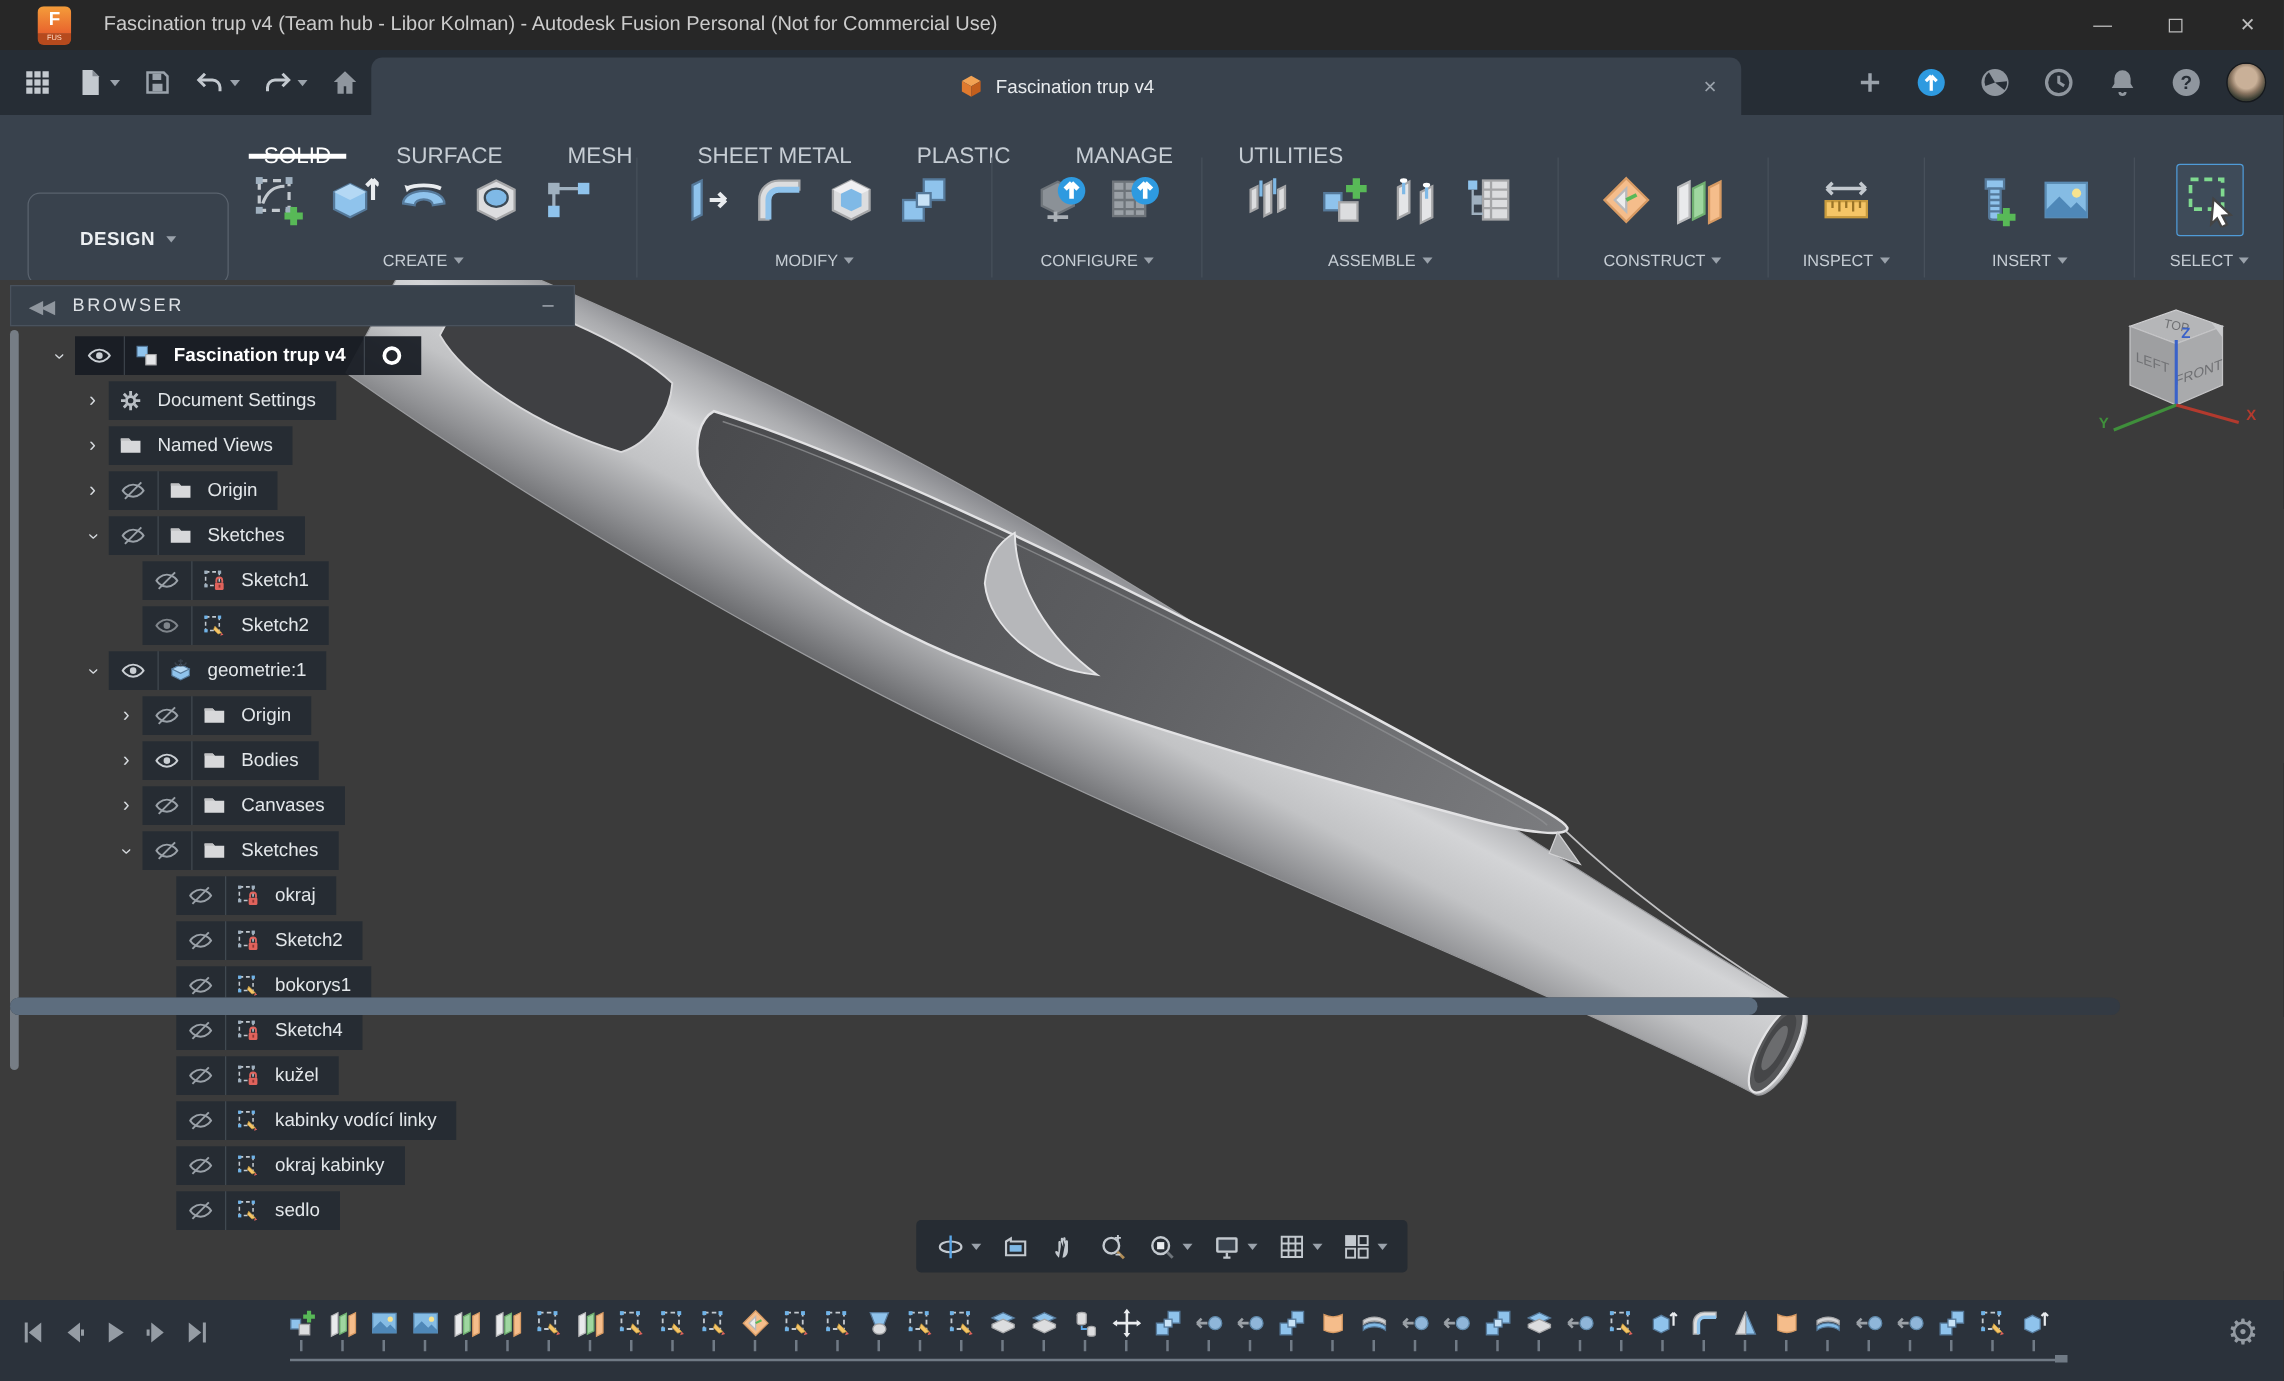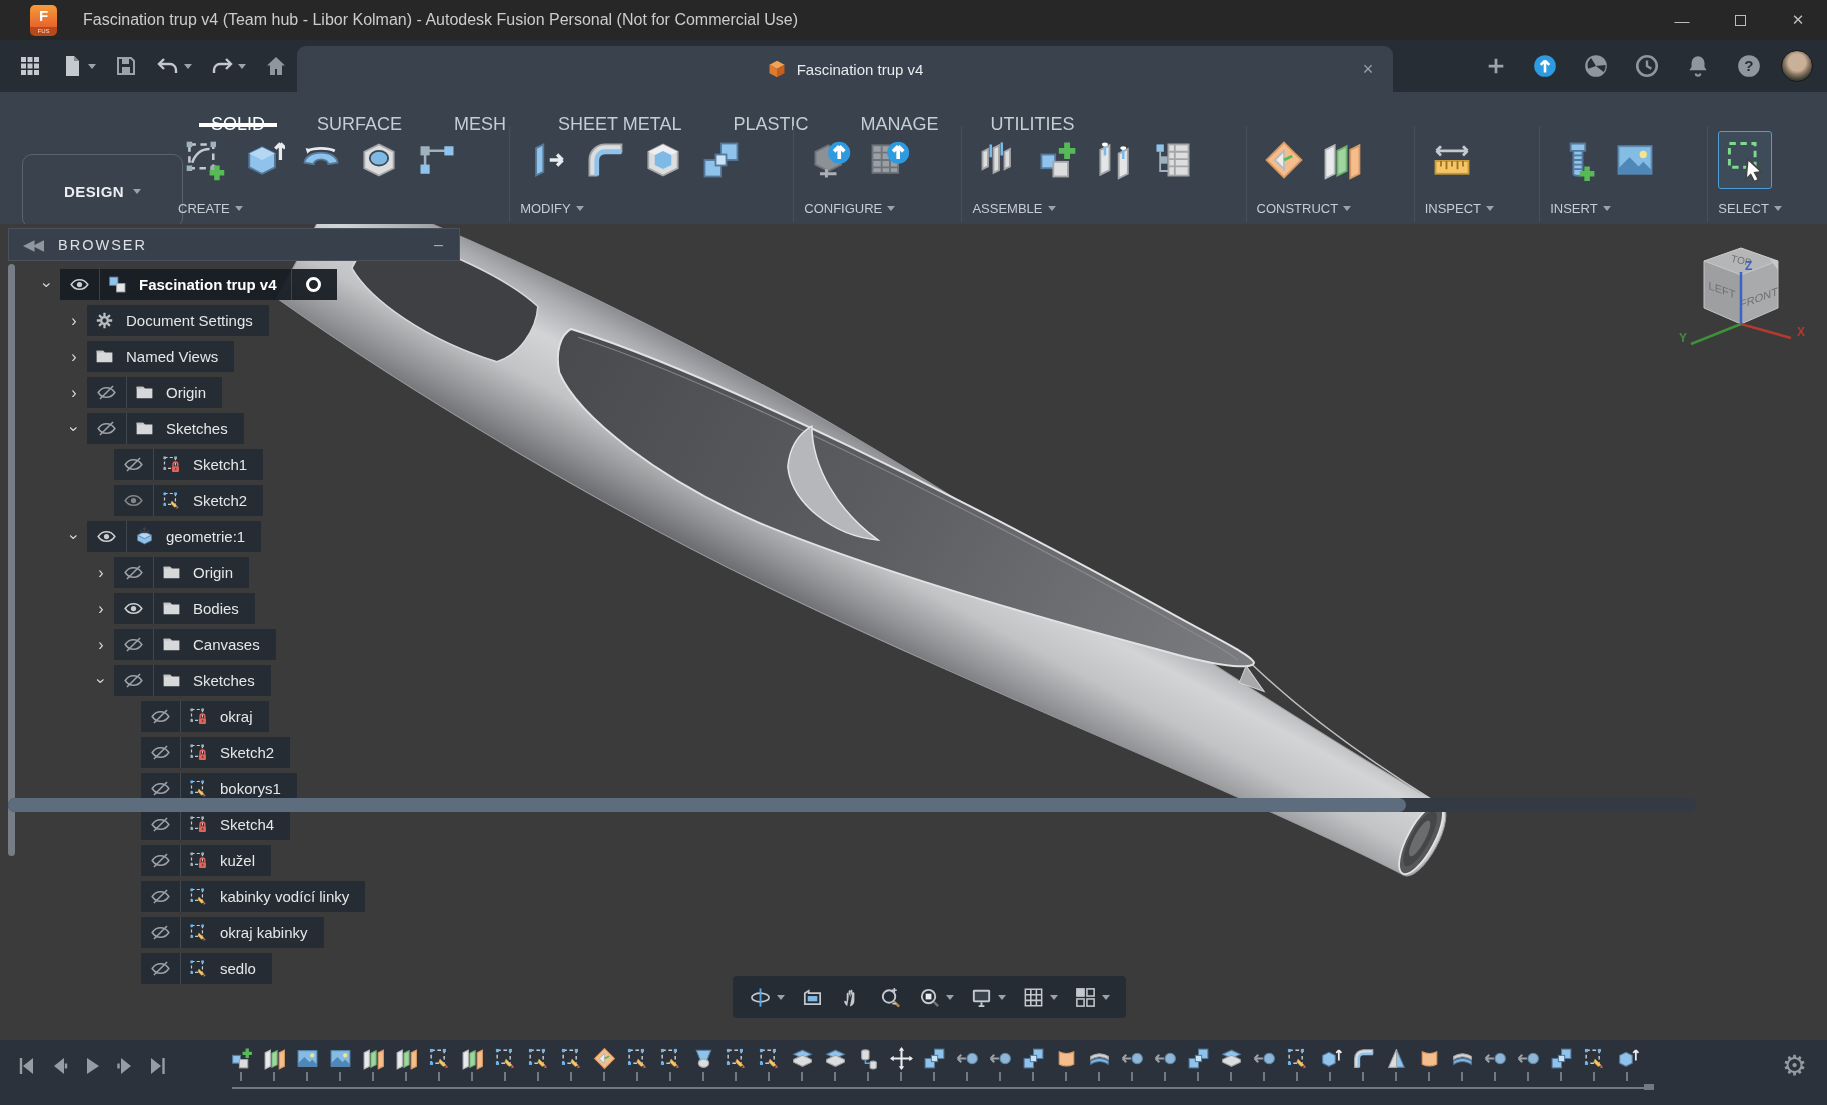--- a/index.html
+++ b/index.html
@@ -36,21 +36,21 @@
   
   .ribbon{position:absolute;left:0;top:92px;width:100%;height:132px;background:#39424d;}
   .rtabs{position:absolute;left:185px;top:0;display:flex;height:32px;}
   .rtab{padding:22px 26px 0;font-size:18px;color:#c6cdd4;position:relative;white-space:nowrap;}
   .rtab.active{color:#fff;}
   .rtab.active::after{content:"";position:absolute;left:14px;right:14px;bottom:-3px;height:4px;background:#fff;}
   .design-btn{position:absolute;left:22px;top:18px;width:161px;height:74px;border:1px solid #5a636e;
               border-radius:10px;display:flex;align-items:center;justify-content:center;gap:9px;
               color:#eceff2;font-size:15px;font-weight:bold;letter-spacing:.4px;margin-top:44px;}
   .rgroups{position:absolute;left:168px;top:34px;right:0;bottom:2px;display:flex;}
-  .rgroup{display:flex;flex-direction:column;align-items:flex-start;justify-content:space-between;
+  .rgroup{display:flex;flex-direction:column;align-items:center;justify-content:space-between;
           padding:2px 10px 3px;border-right:1px solid #47505b;flex-grow:1;}
   .rgroup:last-child{border-right:none;}
   .rgroup-icons{display:flex;gap:4px;align-items:center;height:64px;}
   .tbtn{width:54px;height:58px;display:flex;align-items:center;justify-content:center;border-radius:3px;}
   .tbtn.hl{border:1px solid #4f9bd8;background:#3e4b59;}
   .rgroup-label{font-size:13px;color:#c6cdd4;display:flex;align-items:center;gap:5px;padding-bottom:3px;}
   
   .canvas{position:absolute;left:0;top:224px;width:1827px;height:816px;background:#3b3b3b;overflow:hidden;}
   .model-svg{position:absolute;left:0;top:0;}
   

